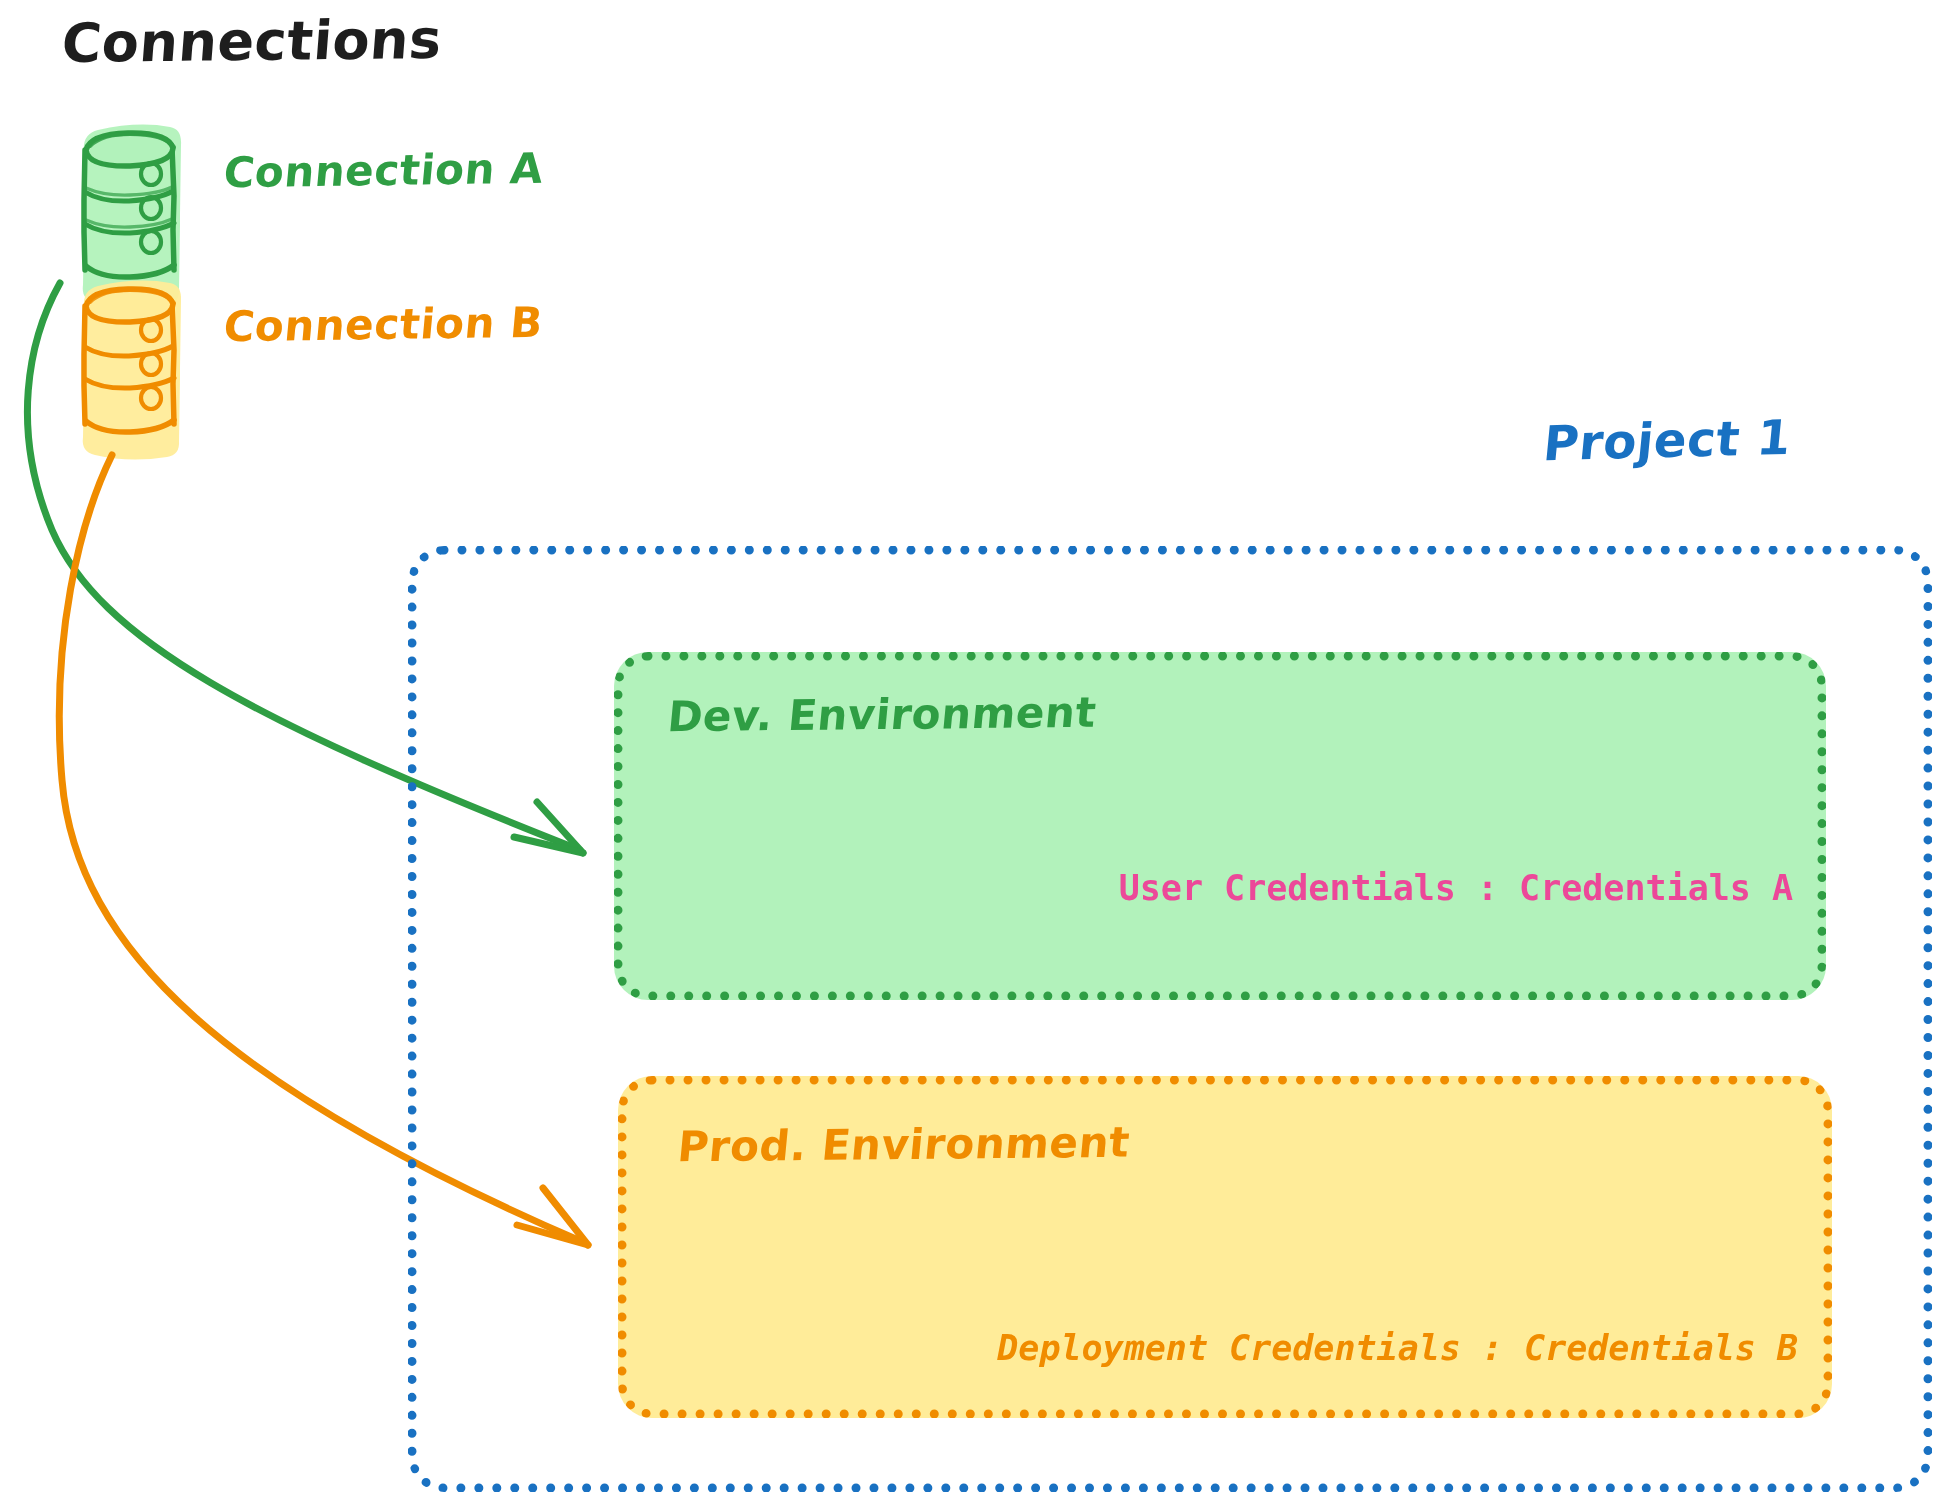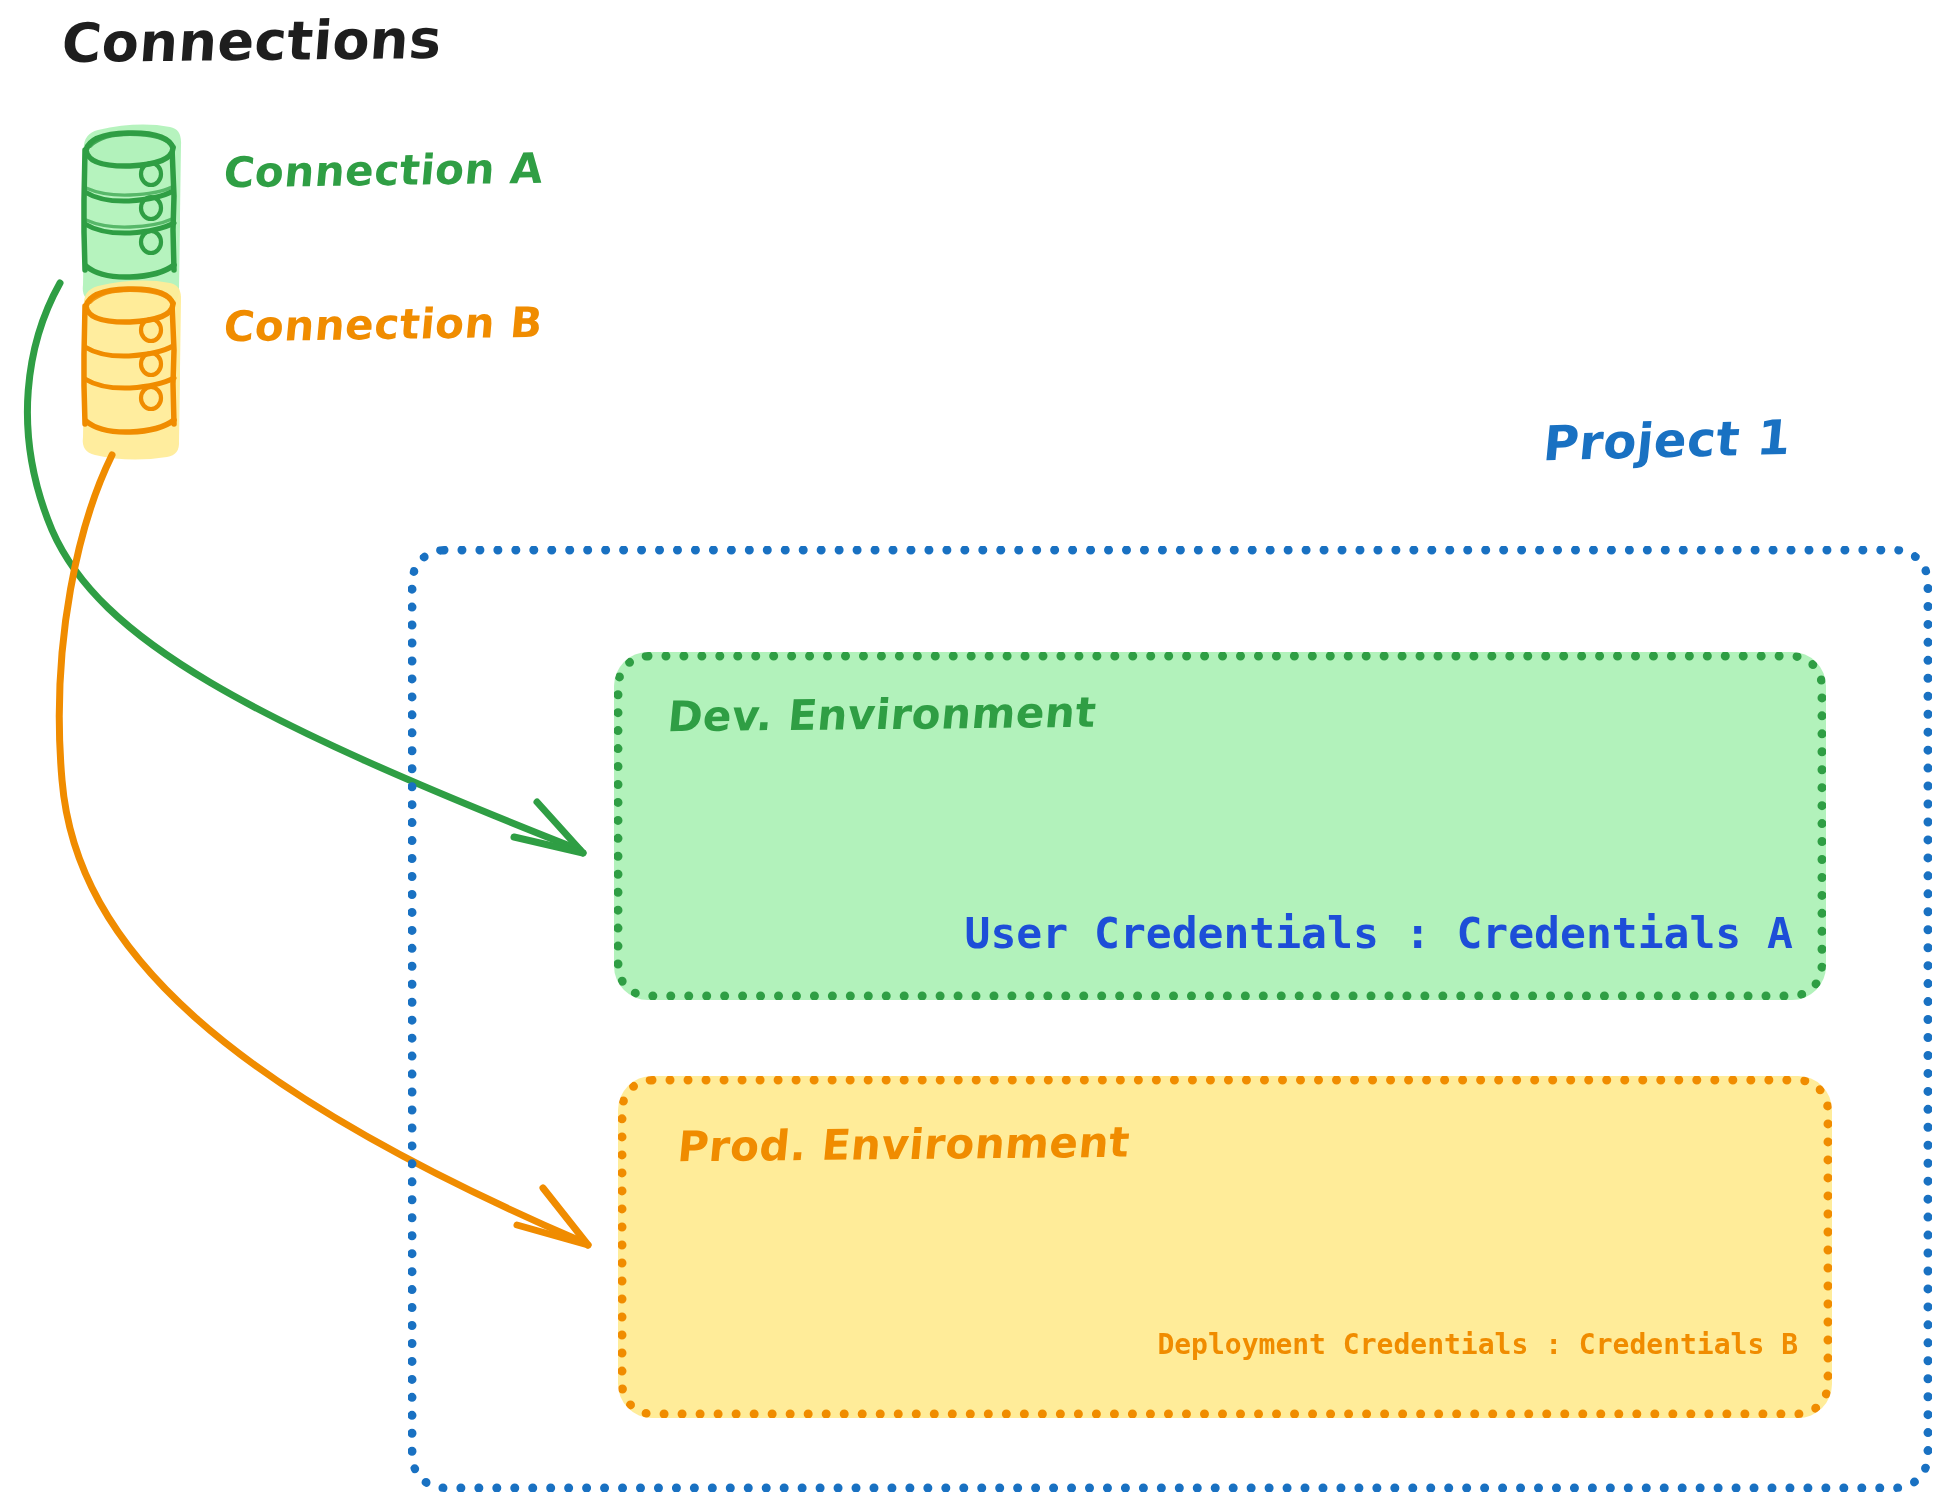--- a/index.html
+++ b/index.html
@@ -82,31 +82,32 @@
   #label-prod-env {
     left: 678px;
     top: 1120px;
     font-size: 42px;
     color: #f08c00;
     transform: skewX(-6deg) rotate(-0.6deg);
   }
 
   #dev-credentials {
     right: 155px;
-    top: 908px;
-    font-size: 43px;
-    color: #1d4ed8;
+    top: 868px;
+    font-size: 35px;
+    color: #ec4899;
     letter-spacing: 0px;
   }
   #prod-credentials {
     right: 150px;
     top: 1328px;
-    font-size: 28px;
+    font-size: 35px;
     color: #f08c00;
     letter-spacing: 0px;
+    font-style: italic;
   }
 
   
   .dotbox {
     position: absolute;
     box-sizing: border-box;
   }
   #project-box {
     left: 408px;
     top: 546px;

